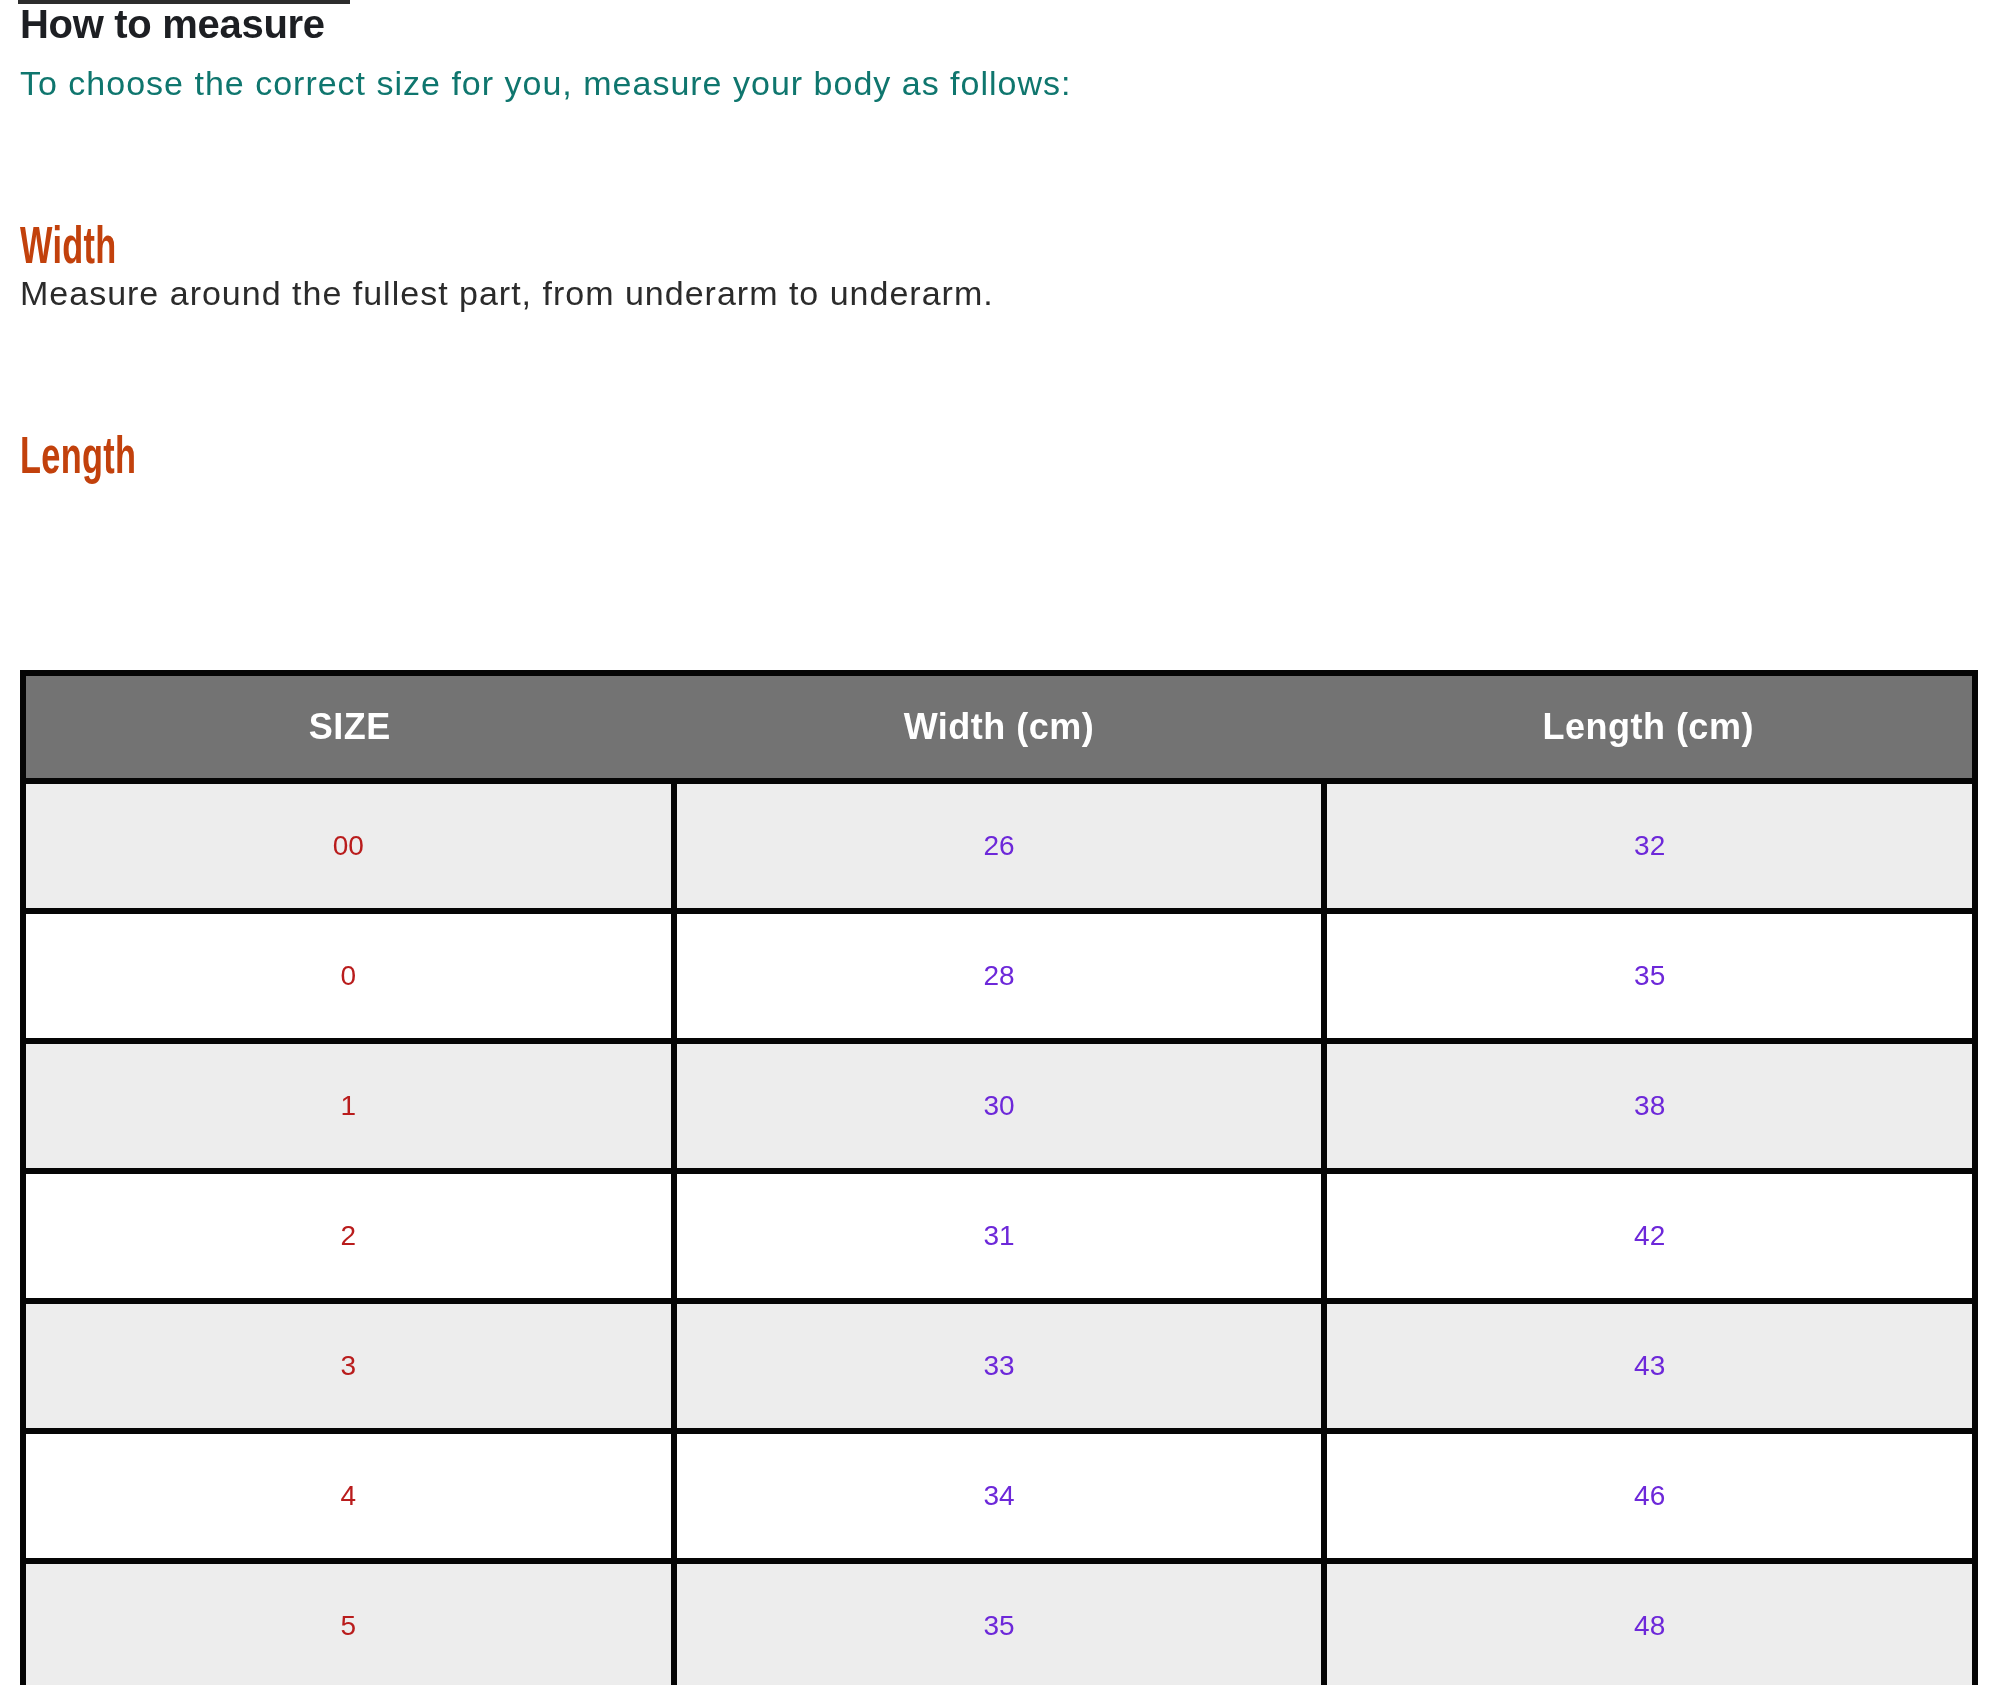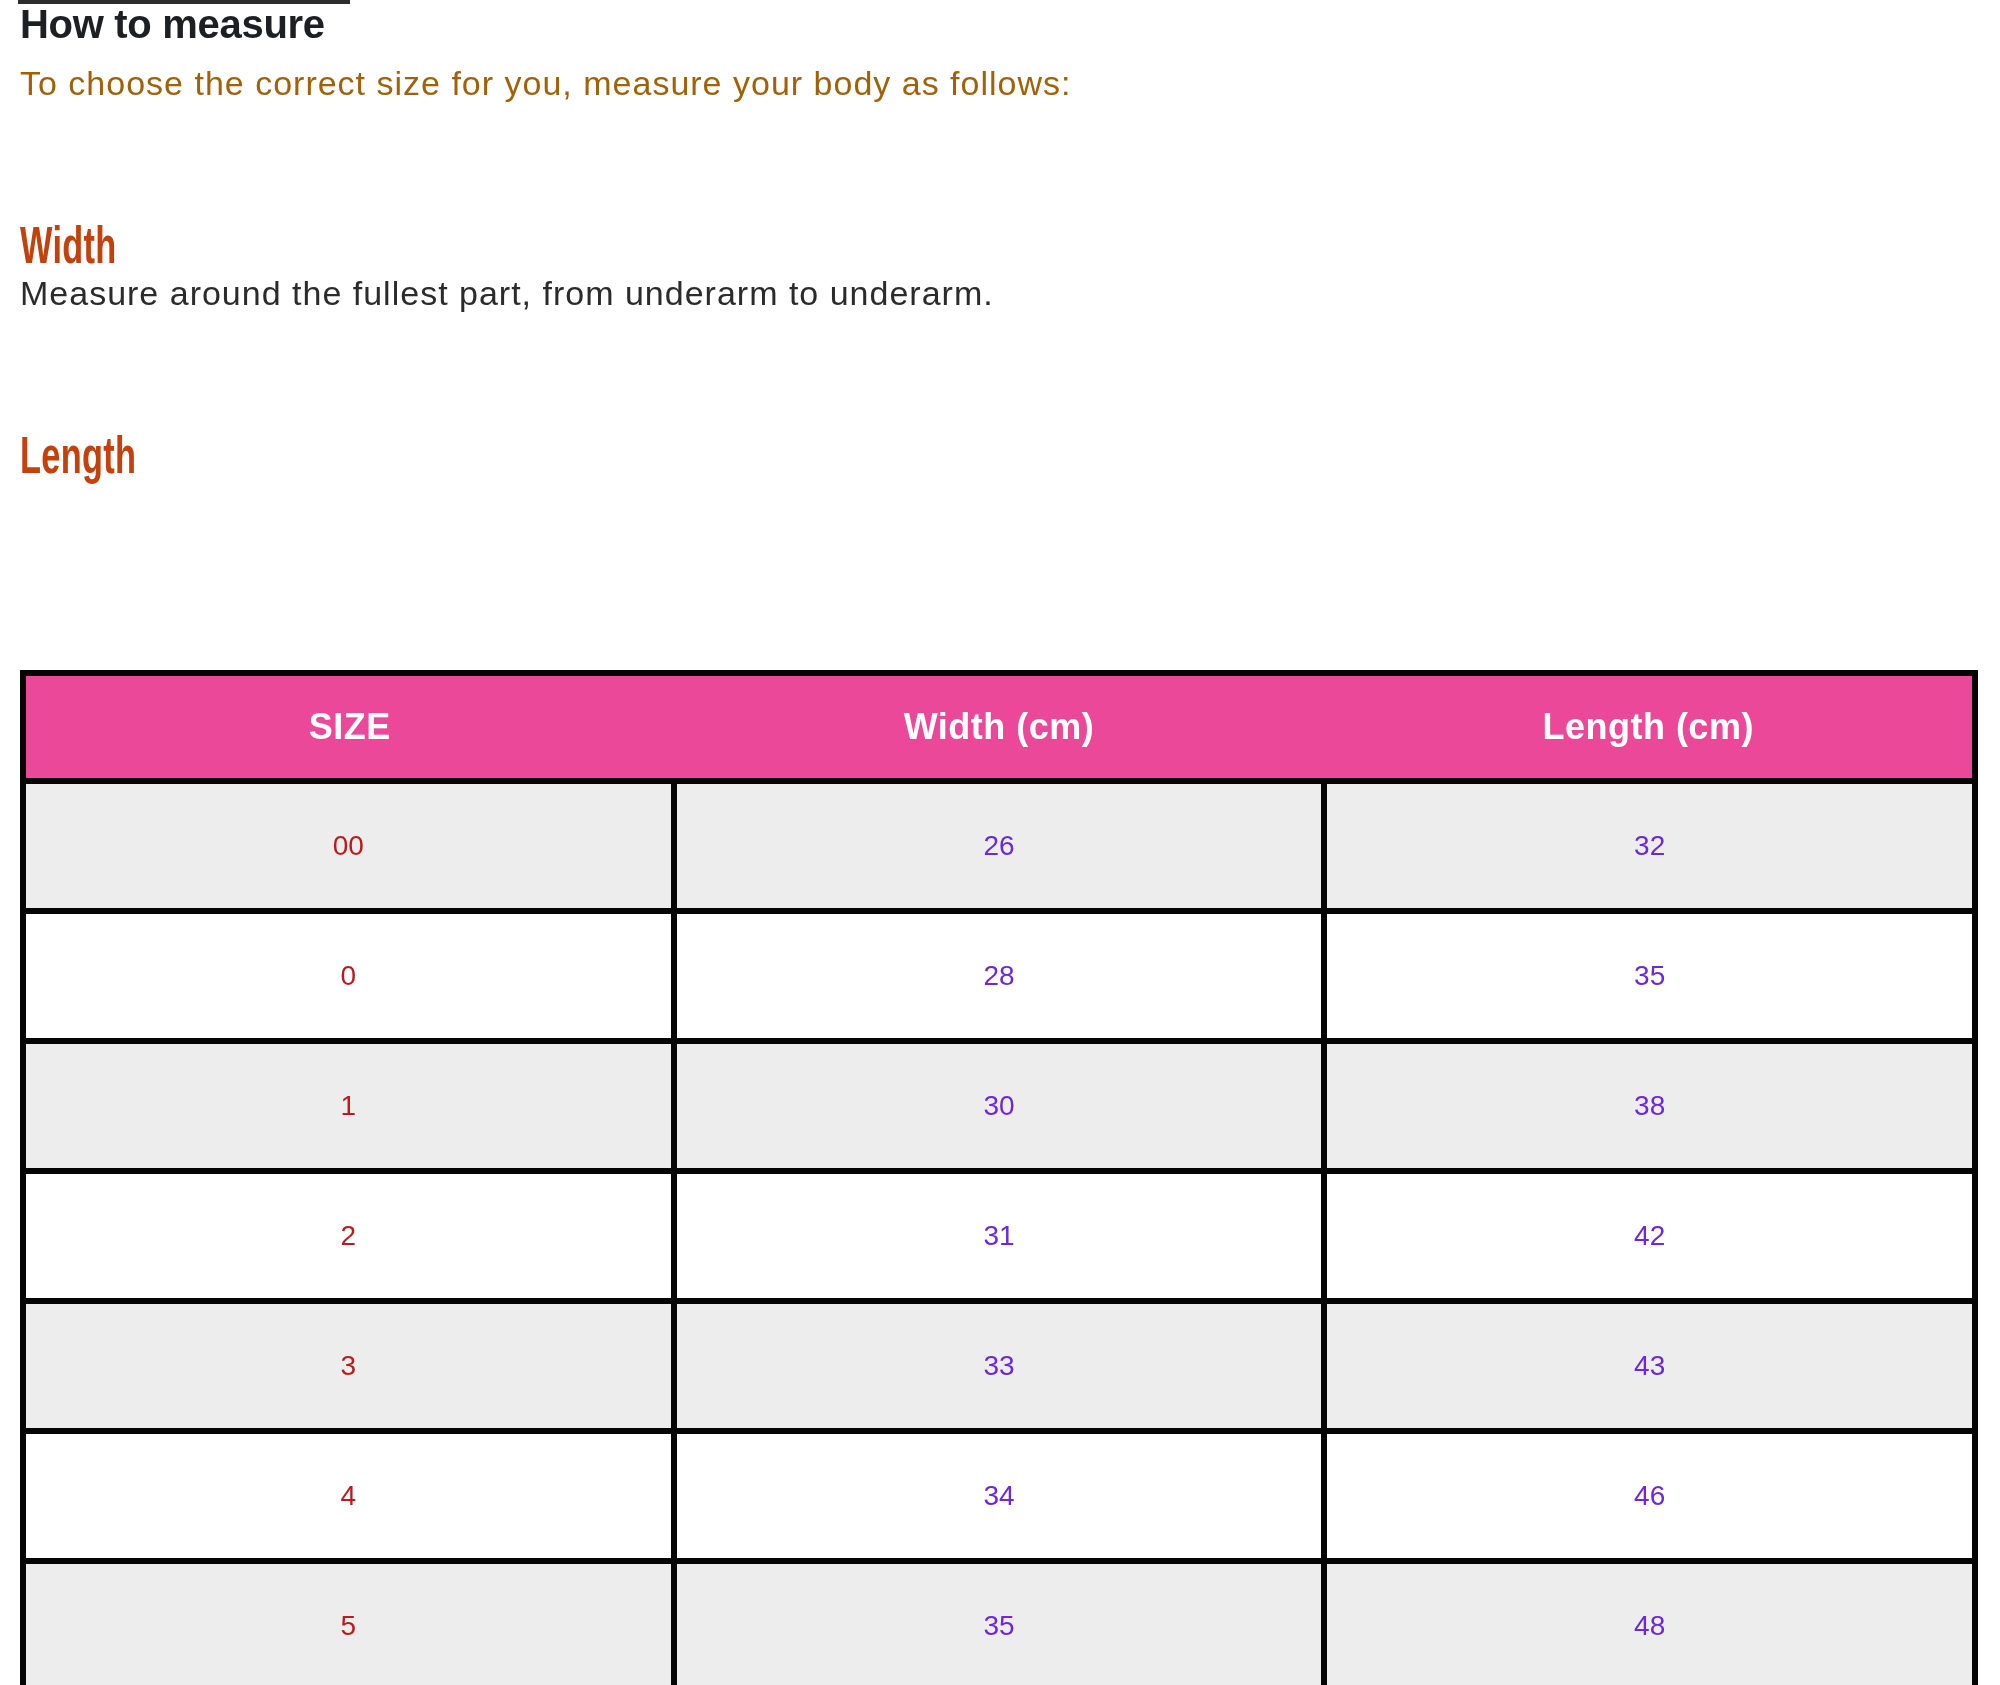--- a/index.html
+++ b/index.html
@@ -40,21 +40,21 @@
   }
   .intro-text {
     position: absolute;
     left: 20px;
     top: 66px;
     margin: 0;
     font-size: 34px;
     line-height: 1;
     font-weight: 400;
     letter-spacing: 1px;
-    color: #a16207;
+    color: #0f766e;
   }
   .section-heading {
     position: absolute;
     left: 20px;
     margin: 0;
     font-size: 52px;
     line-height: 1;
     font-weight: 700;
     color: #c2410c;
     white-space: nowrap;
@@ -83,21 +83,21 @@
   .size-table {
     position: absolute;
     left: 20px;
     top: 670px;
     width: 1958px;
     border-collapse: collapse;
     table-layout: fixed;
     border: 6px solid #050505;
   }
   .size-table th {
-    background: #ec4899;
+    background: #737373;
     color: #ffffff;
     font-size: 36px;
     font-weight: 700;
     height: 100px;
     text-align: center;
     vertical-align: middle;
     border: none;
     letter-spacing: 0.5px;
   }
   .size-table td {

